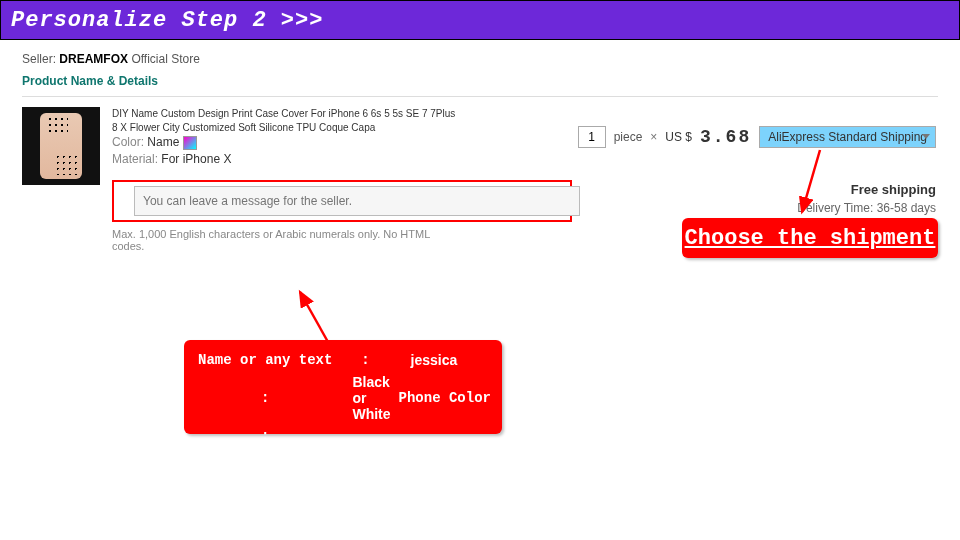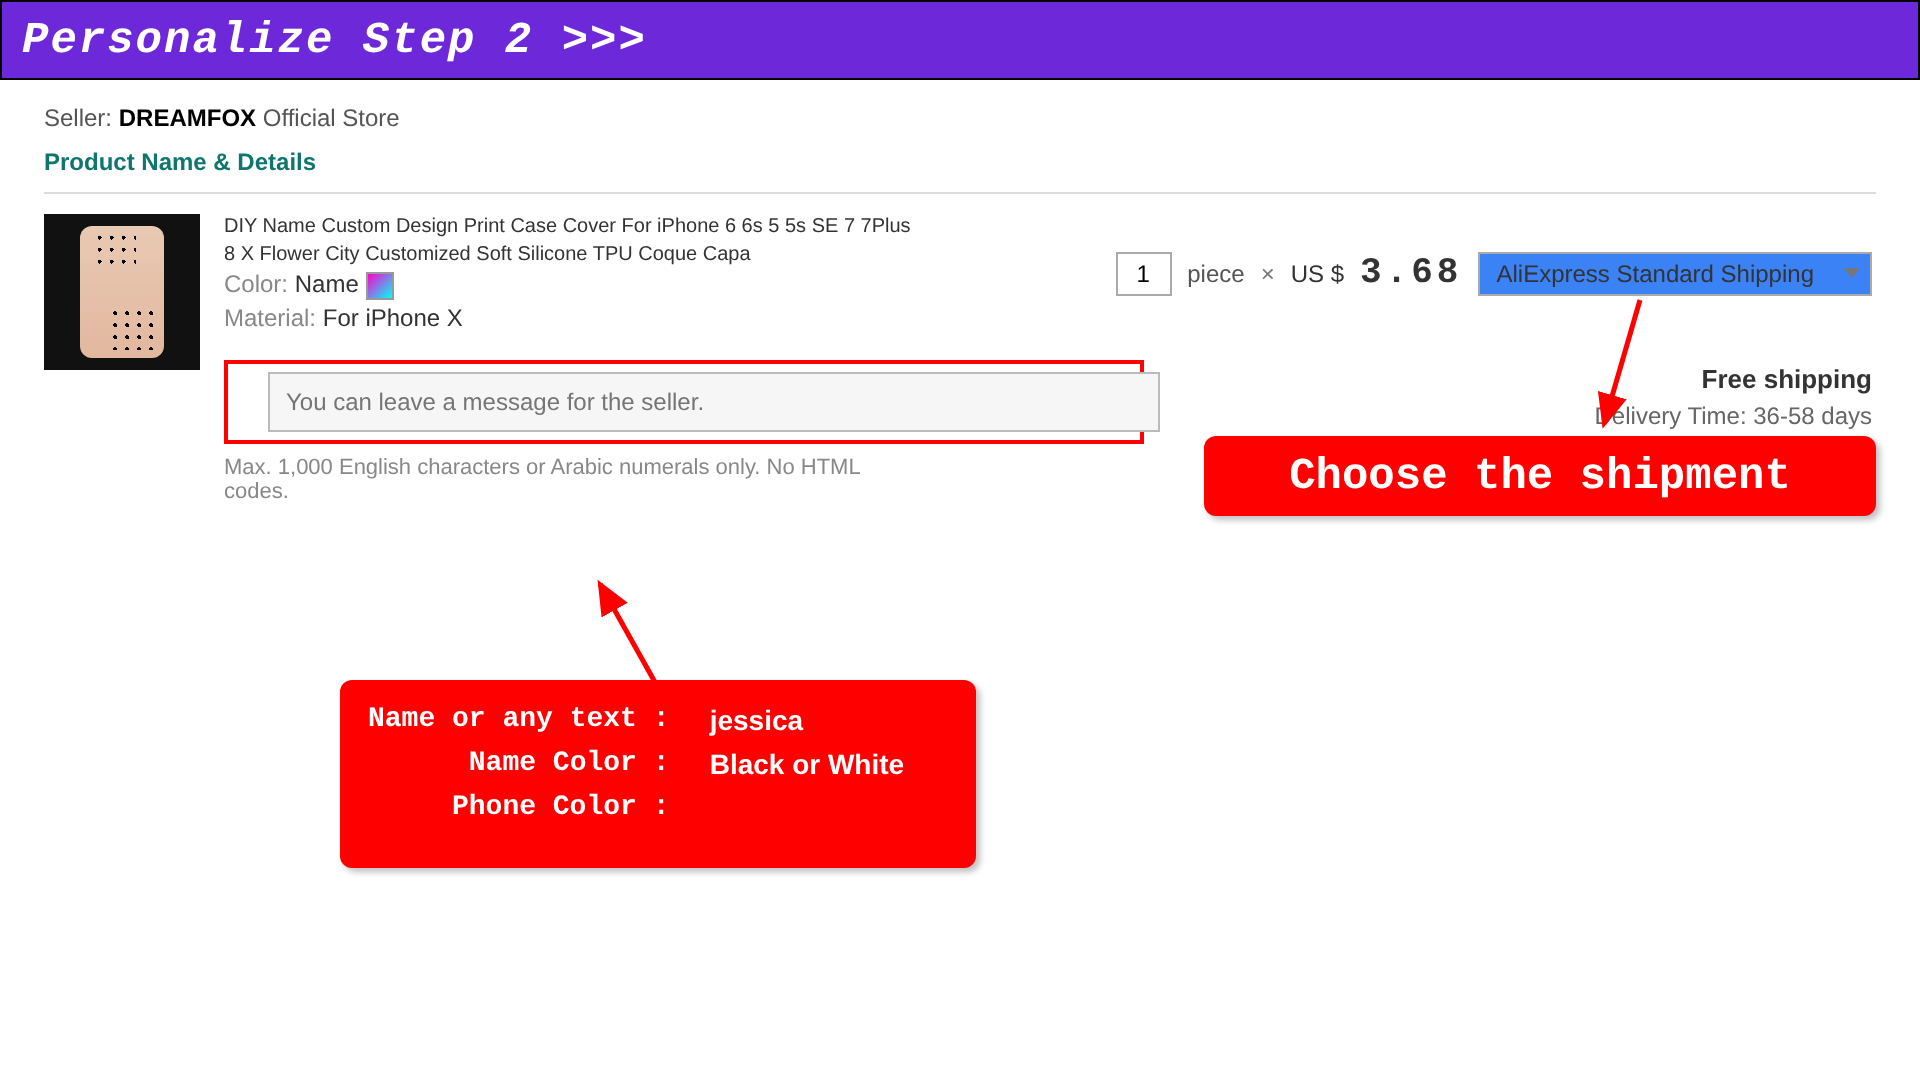--- a/index.html
+++ b/index.html
@@ -32,28 +32,28 @@
   .msg-highlight { border: 2px solid #ff0000; padding: 4px 20px; width: 460px; }
   .msg-input { width: 446px; height: 30px; border: 1px solid #bbb; background: #f6f6f6; padding: 0 8px; font-size: 12px; color: #888; }
   .msg-hint { font-size: 11px; color: #888; margin-top: 6px; }
 
   .right { position: absolute; top: 126px; right: 24px; text-align: right; font-size: 12px; color: #333; }
   .right-line1 { display: flex; align-items: center; justify-content: flex-end; gap: 8px; }
   .qty { width: 28px; height: 22px; border: 1px solid #aaa; text-align: center; font-size: 12px; }
   .piece { color: #555; }
   .times { color: #777; }
   .price { font-size: 18px; letter-spacing: 2px; font-family: "Courier New", monospace; font-weight: bold; }
-  .ship-select { border: 1px solid #aaa; background: #3b82f6; padding: 3px 28px 3px 8px; font-size: 12px; color: #333; position: relative; cursor: pointer; }
+  .ship-select { border: 1px solid #aaa; background: #7dd3fc; padding: 3px 8px 3px 8px; font-size: 12px; color: #333; position: relative; cursor: pointer; }
   .ship-select .chev { position: absolute; right: 5px; top: 7px; width: 0; height: 0; border-left: 4px solid transparent; border-right: 4px solid transparent; border-top: 5px solid #777; }
   .free-ship { font-weight: bold; margin-top: 34px; font-size: 13px; }
   .delivery { color: #666; margin-top: 4px; }
 
   .callout { position: absolute; background: #ff0000; color: #fff; font-family: "Courier New", monospace; font-weight: bold; border-radius: 6px; box-shadow: 2px 2px 3px rgba(0,0,0,.25); display: flex; align-items: center; justify-content: center; }
-  .callout.ship { top: 218px; right: 22px; width: 336px; height: 40px; font-size: 22px; }
-  .callout.form { top: 340px; left: 170px; width: 318px; height: 94px; font-size: 14px; padding: 12px 14px; align-items: flex-start; justify-content: flex-start; }
+  .callout.ship { top: 218px; right: 22px; width: 256px; height: 40px; font-size: 22px; text-decoration: underline; }
+  .callout.form { top: 340px; left: 184px; width: 318px; height: 94px; font-size: 14px; padding: 12px 14px; align-items: flex-start; justify-content: flex-start; }
   .form-grid { display: grid; grid-template-columns: auto auto auto; column-gap: 8px; row-gap: 6px; align-items: center; }
   .form-grid .lab { text-align: right; white-space: nowrap; }
   .form-grid .colon { text-align: center; }
   .form-grid .val { text-align: left; font-family: Arial, sans-serif; font-weight: bold; margin-left: 12px; }
 
   svg.arrow { position: absolute; overflow: visible; pointer-events: none; }
 </style>
 </head>
 <body>
 
@@ -117,21 +117,20 @@
 
 <div class="callout ship">
   <span>Choose the shipment</span>
 </div>
 
 <div class="callout form">
   <div class="form-grid">
     <span class="lab">Name or any text</span>
     <span class="colon">:</span>
     <span class="val">jessica</span>
-    <span class="lab">Name Color</span>
     <span class="colon">:</span>
     <span class="val">Black or White</span>
     <span class="lab">Phone Color</span>
     <span class="colon">:</span>
     <span class="val"></span>
   </div>
 </div>
 
 <svg class="arrow" style="left:790px; top:150px;" width="60" height="70">
   <defs>

